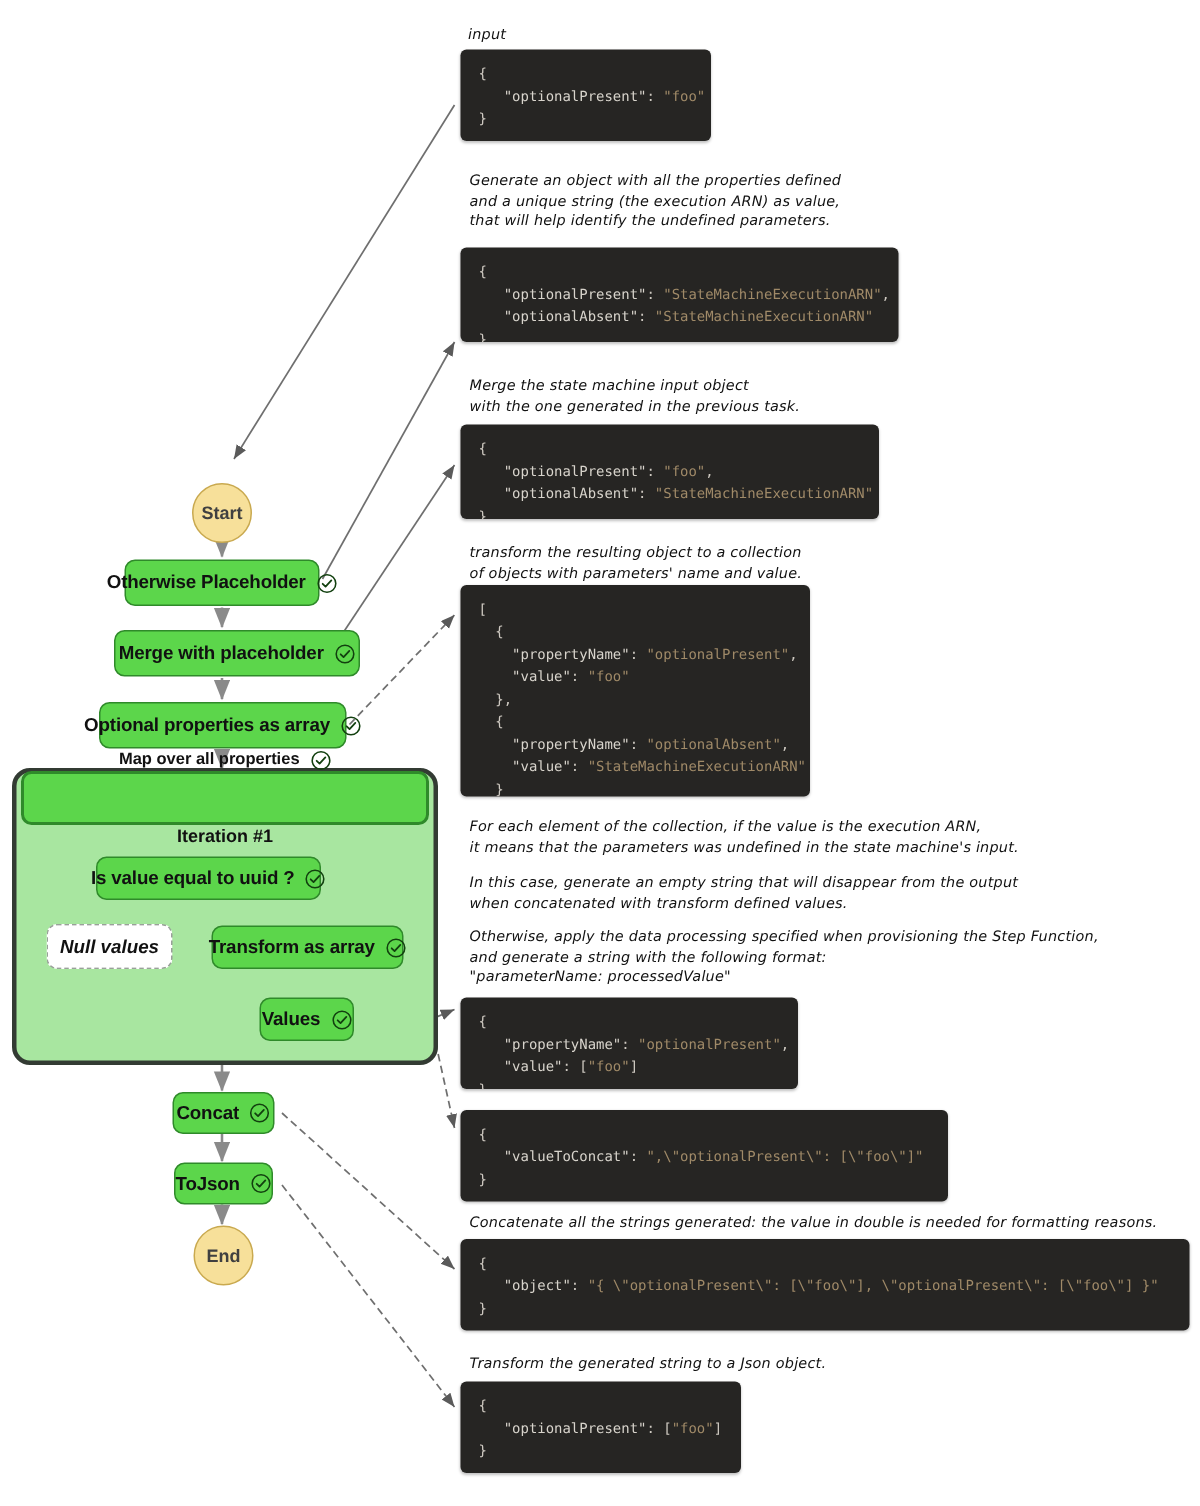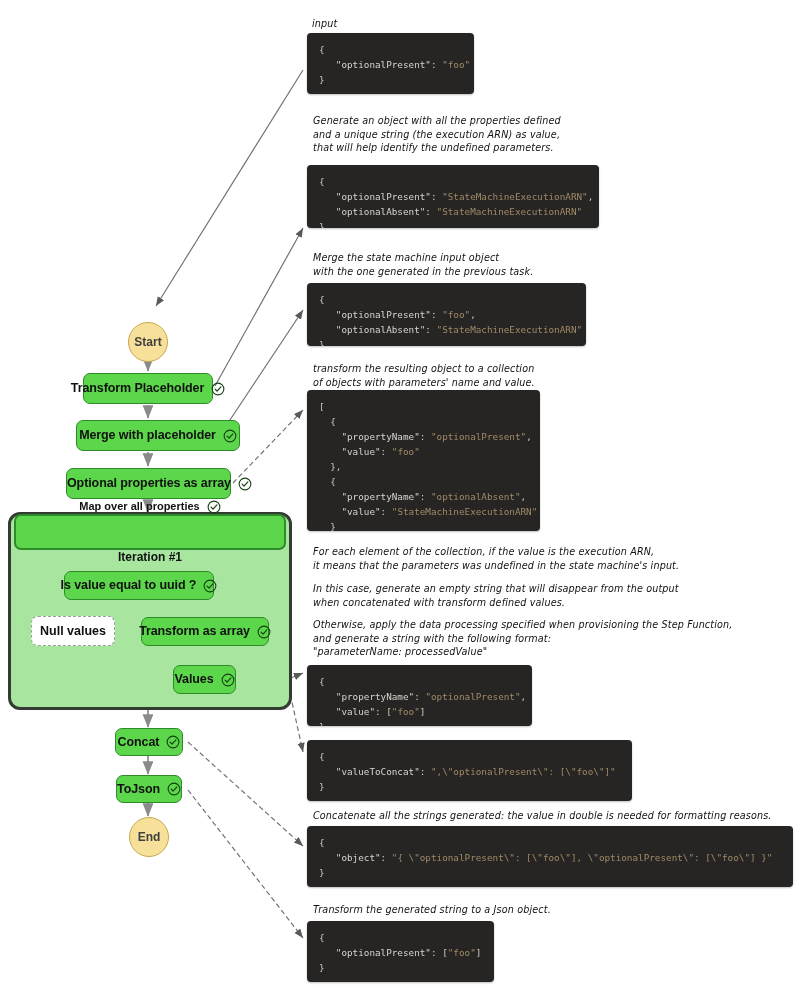--- a/index.html
+++ b/index.html
@@ -63,20 +63,21 @@
     display: flex;
     align-items: center;
     justify-content: center;
     background: #ffffff;
     border: 1.5px dashed #9aa09a;
     border-radius: 7px;
     color: #111111;
     font-size: 12.5px;
     font-weight: 700;
     z-index: 5;
+    font-style: italic;
   }
 
   
   #map-container {
     position: absolute;
     left: 8px; top: 512px;
     width: 284px; height: 198px;
     background: #A8E6A0;
     border: 3px solid #333b33;
     border-radius: 12px;
@@ -196,40 +197,40 @@
 
       <path d="M188,790 L303,938" marker-end="url(#arw-thin)" stroke-dasharray="5 3"></path>
     </g>
   </svg>
 
   <div class="terminal" style="left:128px; top:322px;">
     <span class="lbl">Start</span>
   </div>
 
   <div class="node" style="left:83px; top:373px; width:130px; height:31px;">
-    <span class="lbl">Transform Placeholder</span>
+    <span class="lbl">Otherwise Placeholder</span>
     <span class="check-icon">
       <svg viewBox="0 0 16 16">
           <circle cx="8" cy="8" r="6.7" fill="none" stroke="#12400f" stroke-width="1.2"></circle>
           <path d="M4.7 8.2 L6.9 10.4 L11.3 5.6" fill="none" stroke="#12400f" stroke-width="1.35" stroke-linecap="round" stroke-linejoin="round"></path>
         </svg>
     </span>
   </div>
 
   <div class="node" style="left:76px; top:420px; width:164px; height:31px;">
     <span class="lbl">Merge with placeholder</span>
     <span class="check-icon">
       <svg viewBox="0 0 16 16">
           <circle cx="8" cy="8" r="6.7" fill="none" stroke="#12400f" stroke-width="1.2"></circle>
           <path d="M4.7 8.2 L6.9 10.4 L11.3 5.6" fill="none" stroke="#12400f" stroke-width="1.35" stroke-linecap="round" stroke-linejoin="round"></path>
         </svg>
     </span>
   </div>
 
-  <div class="node" style="left:66px; top:468px; width:165px; height:31px;justify-content:space-between;">
+  <div class="node" style="left:66px; top:468px; width:165px; height:31px;">
     <span class="lbl">Optional properties as array</span>
     <span class="check-icon">
       <svg viewBox="0 0 16 16">
           <circle cx="8" cy="8" r="6.7" fill="none" stroke="#12400f" stroke-width="1.2"></circle>
           <path d="M4.7 8.2 L6.9 10.4 L11.3 5.6" fill="none" stroke="#12400f" stroke-width="1.35" stroke-linecap="round" stroke-linejoin="round"></path>
         </svg>
     </span>
   </div>
 
   <div id="map-container"></div>

